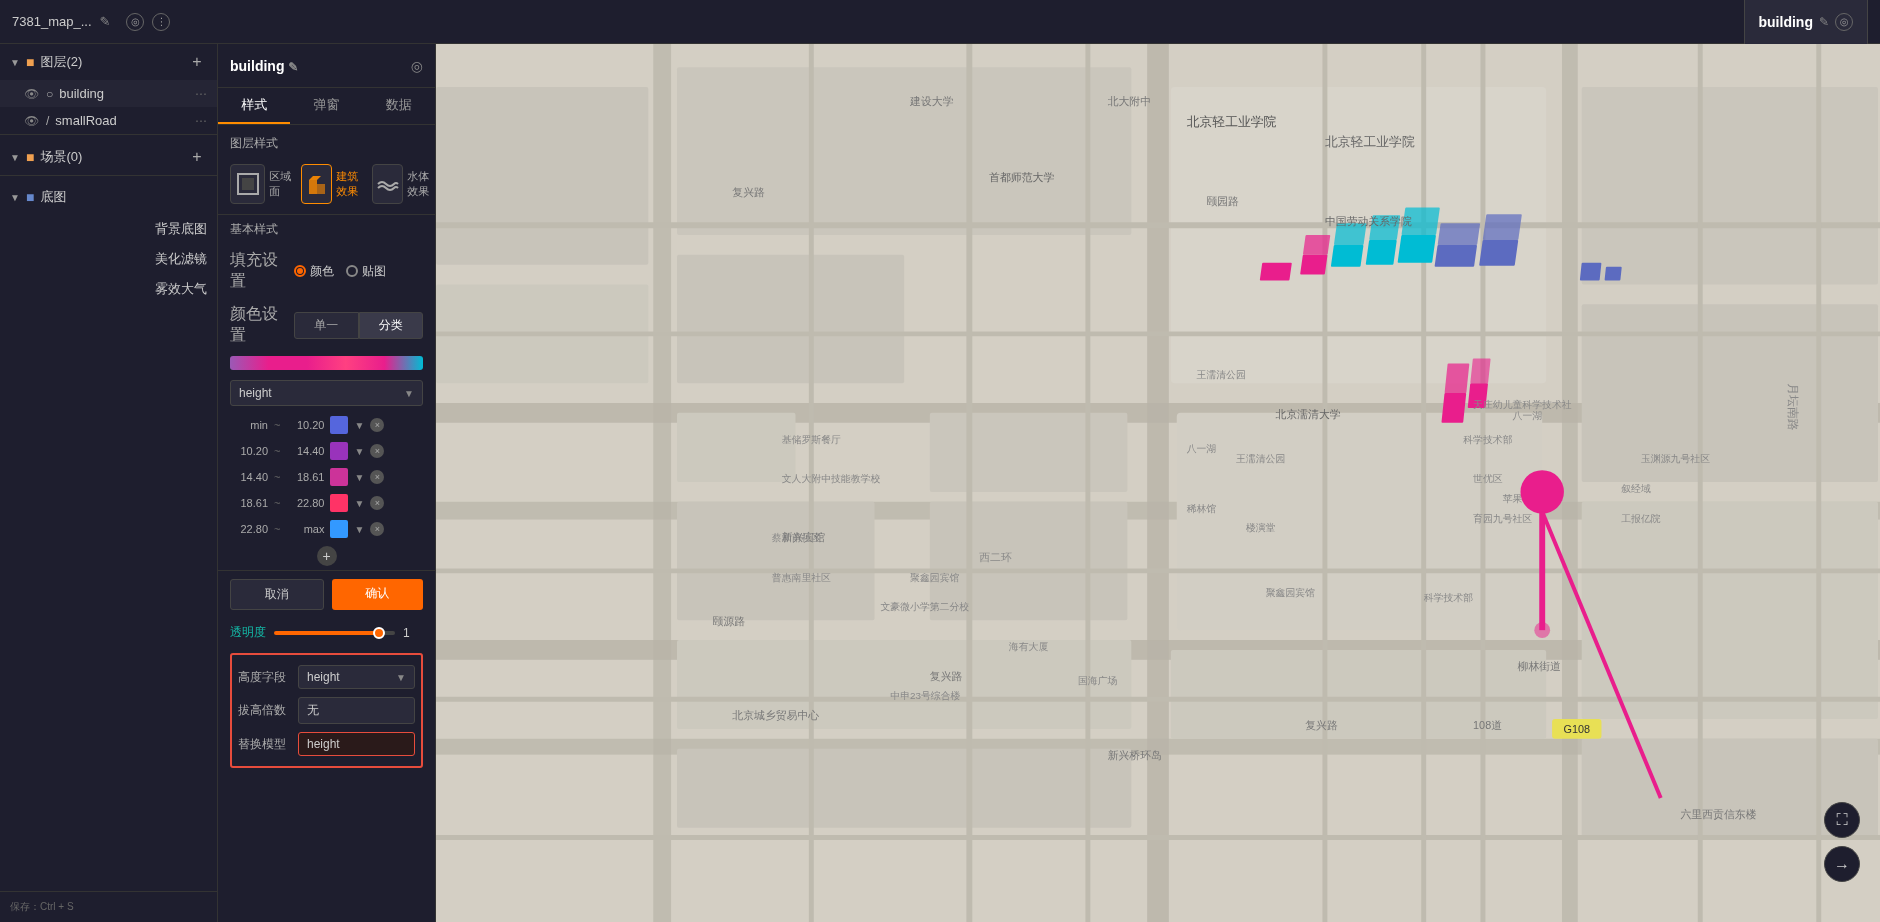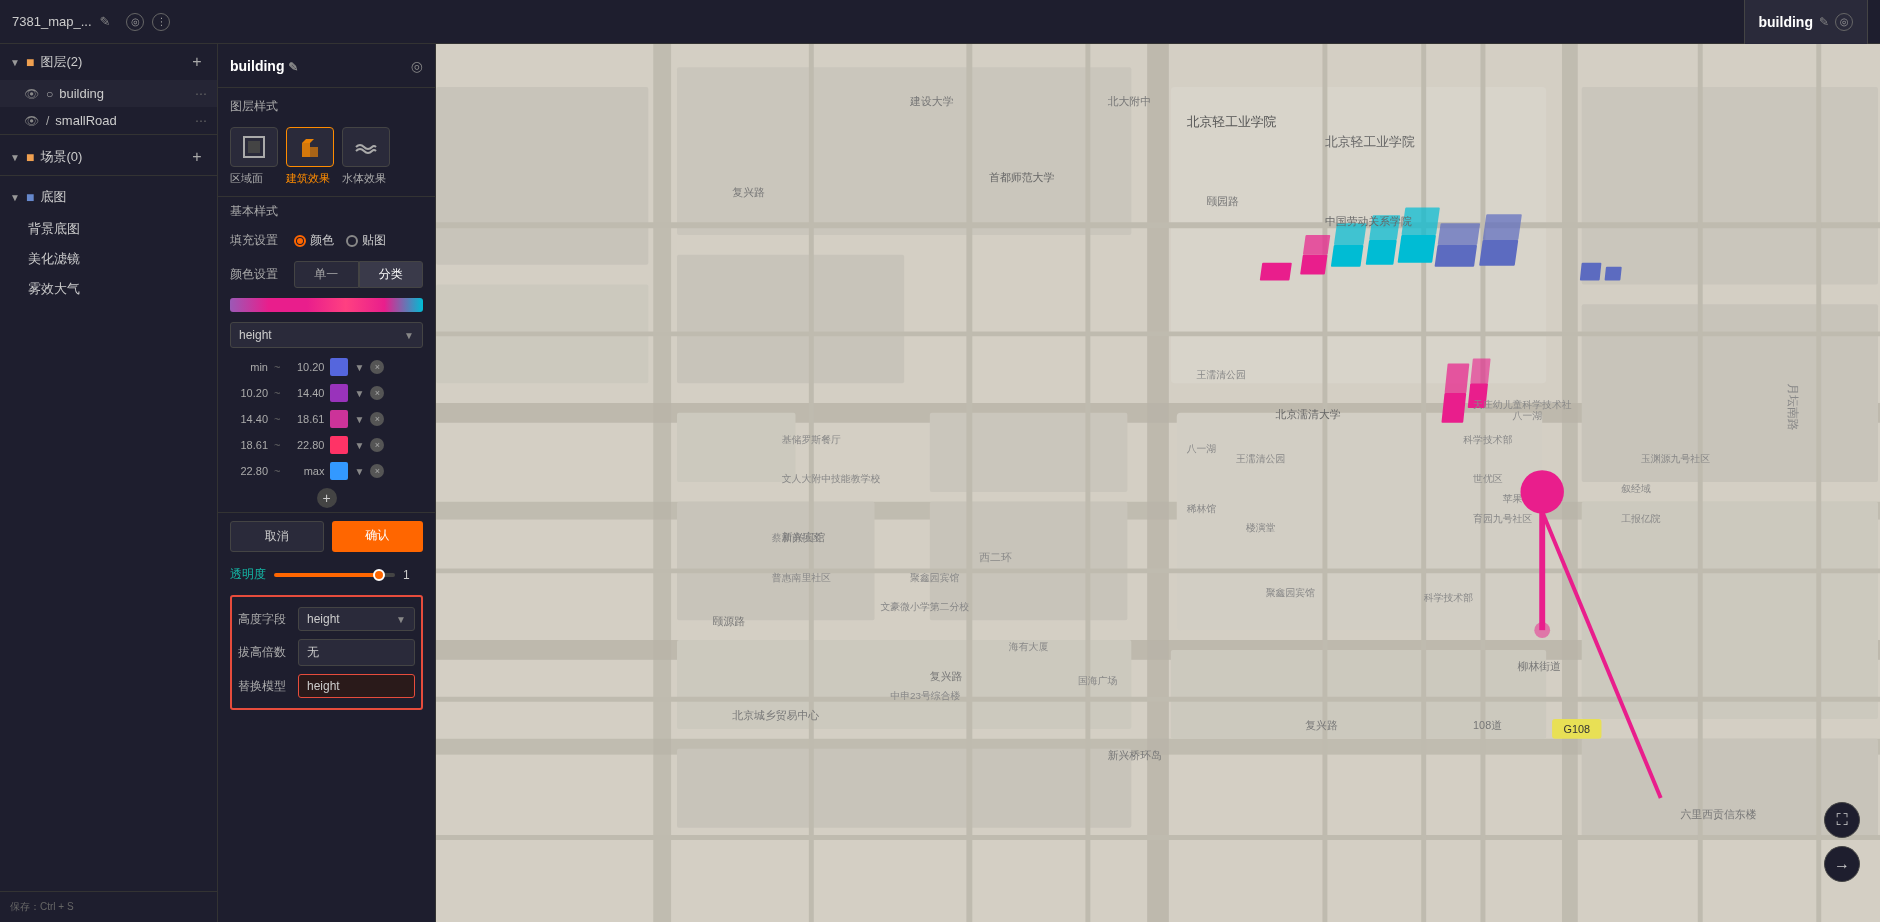--- a/index.html
+++ b/index.html
@@ -93,20 +93,21 @@
       padding-top: 4px;
     }
 
     .base-item {
       display: flex;
       align-items: center;
       padding: 6px 10px 6px 28px;
       color: #ccc;
       font-size: 13px;
       cursor: pointer;
+      text-align: right;
     }
     .base-item .name { flex: 1; }
 
     .bottom-hint {
       margin-top: auto;
       padding: 8px 10px;
       color: #666;
       font-size: 10px;
       border-top: 1px solid #333;
     }
@@ -163,21 +164,22 @@
     }
 
     
     .effect-buttons {
       display: flex;
       gap: 8px;
       padding: 6px 12px 10px;
     }
     .effect-btn {
       display: flex;
-      flex-direction: column;
+      flex-direction: row;
+      align-items: center;
       gap: 4px;
       cursor: pointer;
     }
     .effect-btn-icon {
       width: 48px; height: 40px;
       background: #2a2a3a;
       border: 1px solid #444;
       border-radius: 4px;
       display: flex; align-items: center; justify-content: center;
       font-size: 20px;
@@ -203,21 +205,21 @@
 
     
     .setting-row {
       display: flex;
       align-items: center;
       padding: 6px 12px;
       gap: 8px;
     }
     .setting-label {
       color: #aaa;
-      font-size: 12px;
+      font-size: 16px;
       width: 56px;
       flex-shrink: 0;
     }
     .radio-group {
       display: flex; gap: 12px;
     }
     .radio-item {
       display: flex; align-items: center; gap: 4px; cursor: pointer;
     }
     .radio-dot {
@@ -552,20 +554,31 @@
   <div class="middle-panel">
 
     <div class="panel-top-bar">
       <span class="panel-title">
         <span>building</span>
         <span class="panel-title-suffix"> ✎</span>
       </span>
       <span class="panel-icon">◎</span>
     </div>
 
+    <div class="tab-bar">
+      <div class="tab active">
+        <span>样式</span>
+      </div>
+      <div class="tab">
+        <span>弹窗</span>
+      </div>
+      <div class="tab">
+        <span>数据</span>
+      </div>
+    </div>
 
     <div class="panel-section-title">图层样式</div>
 
     <div class="effect-buttons">
       <div class="effect-btn">
         <div class="effect-btn-icon">
           <svg width="24" height="24" viewBox="0 0 24 24">
             <rect x="2" y="2" width="20" height="20" fill="none" stroke="#aaa" stroke-width="2"></rect>
             <rect x="6" y="6" width="12" height="12" fill="#444"></rect>
           </svg>

